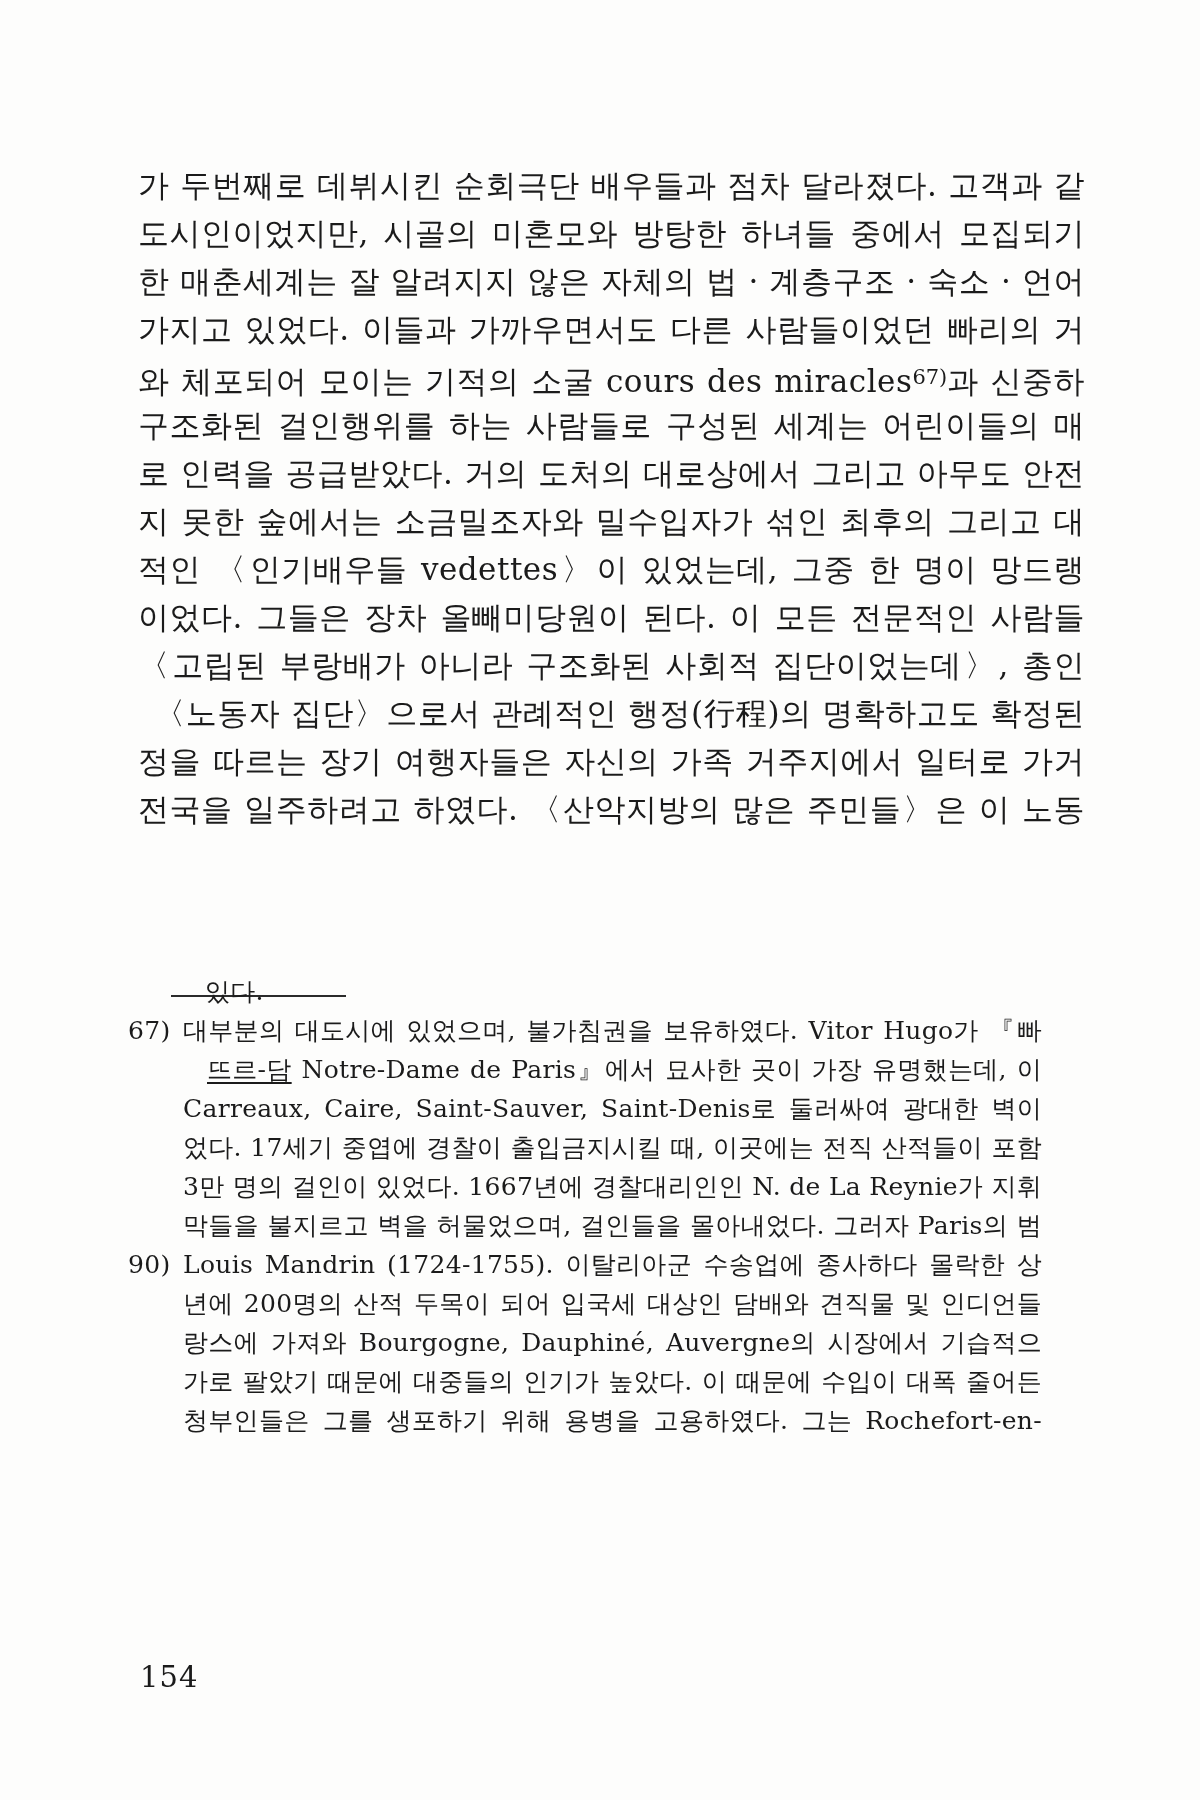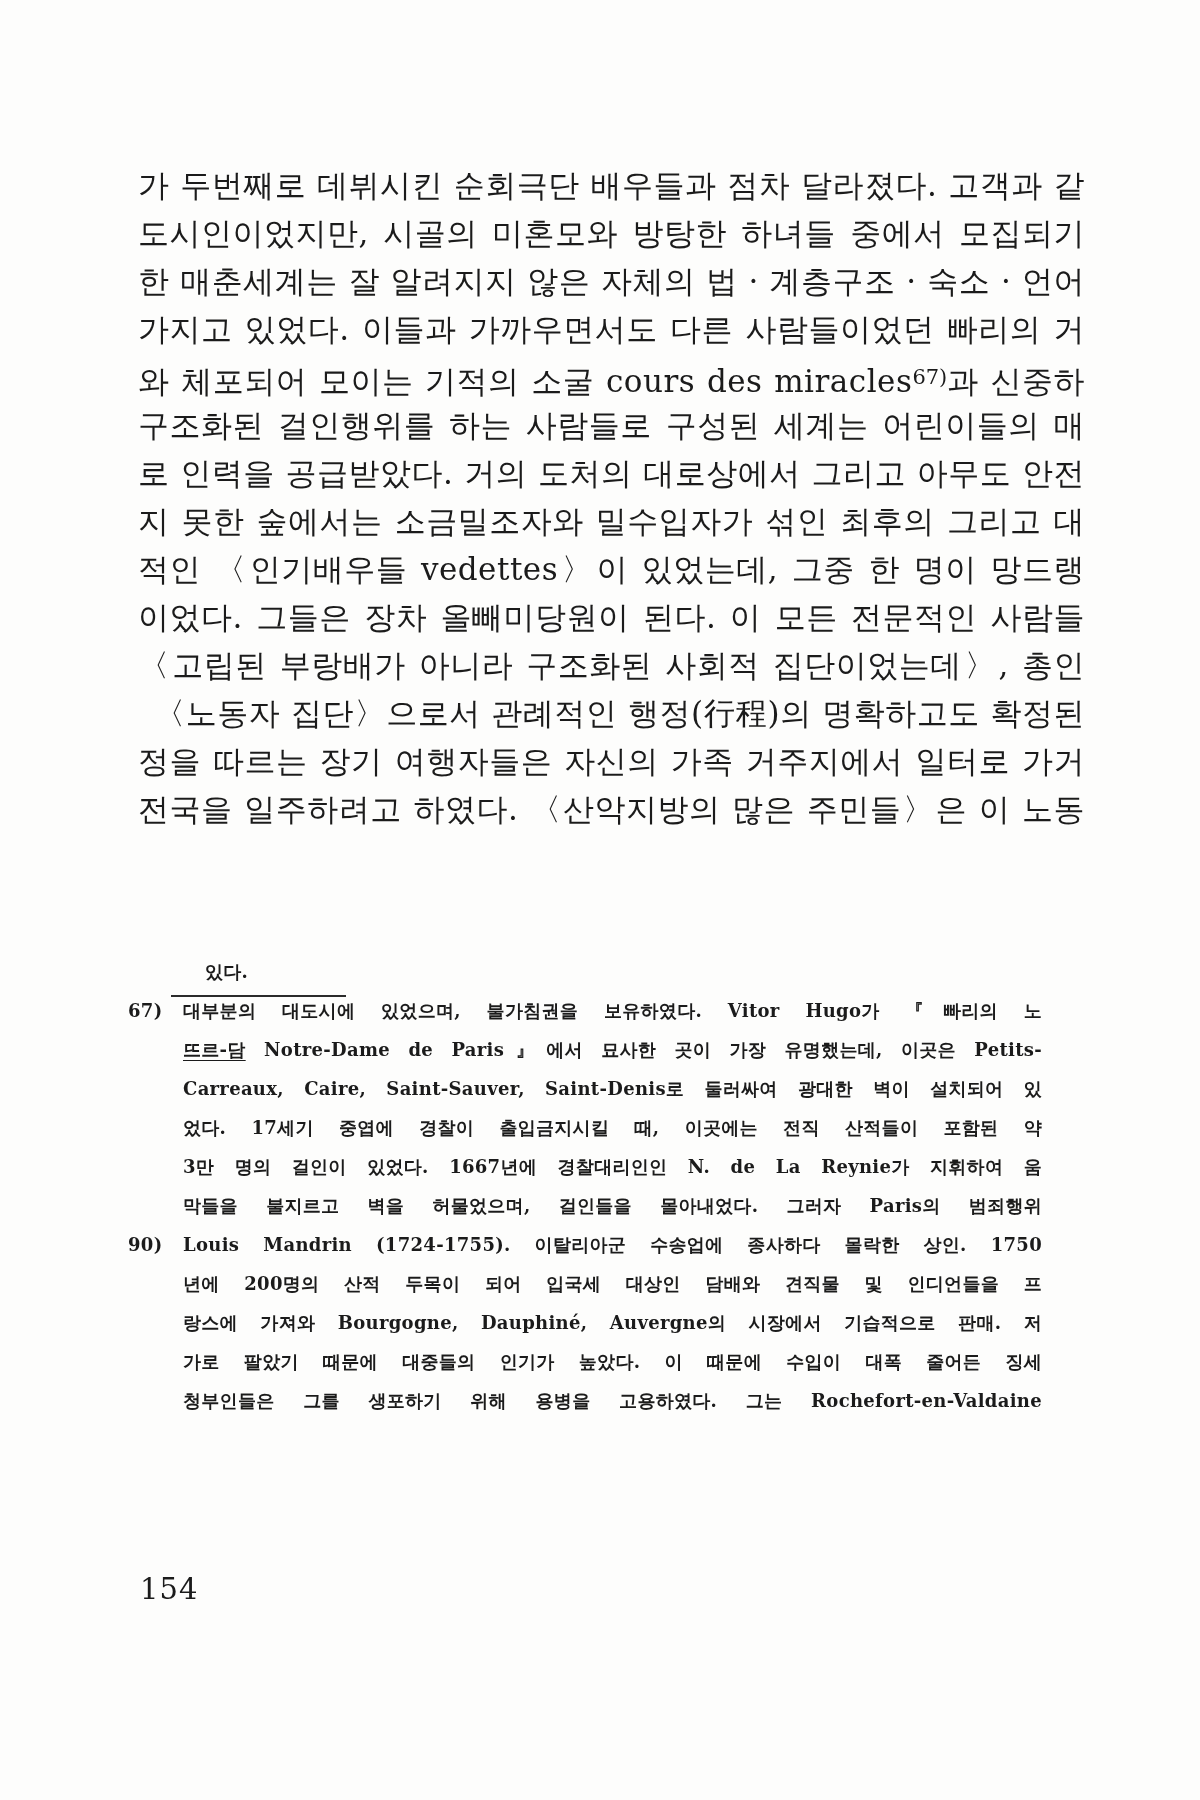--- a/index.html
+++ b/index.html
@@ -40,47 +40,47 @@
   
   .fn-divider {
     position: absolute;
     left: 171px; top: 995px;
     width: 175px; height: 2px;
     background: #2b2b2b;
   }
   
   .footnotes {
     position: absolute;
-    left: 128px; top: 952px;
+    left: 128px; top: 972px;
     width: 914px;
-    font-size: 18px;
+    font-size: 25px;
     letter-spacing: 0.3px;
-    font-weight: bold;
   }
   .fn-line {
     height: 39px;
     line-height: 39px;
     overflow: hidden;
     text-align: justify;
     text-align-last: justify;
   }
   .fn-line.start {
     text-align: left;
     text-align-last: left;
   }
   .fn-cont { padding-left: 77px; }
   .fn-indent { padding-left: 55px; }
   .fn-marker { display: inline-block; width: 55px; }
   .u {
     text-decoration: underline;
     text-underline-offset: 4px;
+    margin-left: 24px;
   }
   .page-number {
     position: absolute;
-    left: 140px; top: 1572px;
+    left: 140px; top: 1660px;
     font-size: 29px;
     letter-spacing: 1px;
   }
 </style>
 </head>
 <body>
 
 <div class="page">
 
   <div class="body-text">

